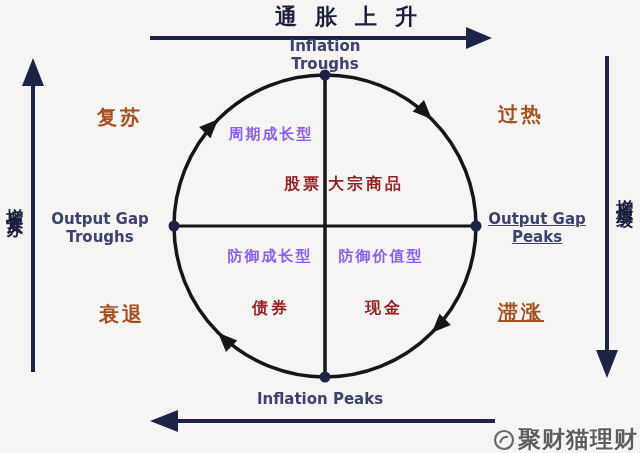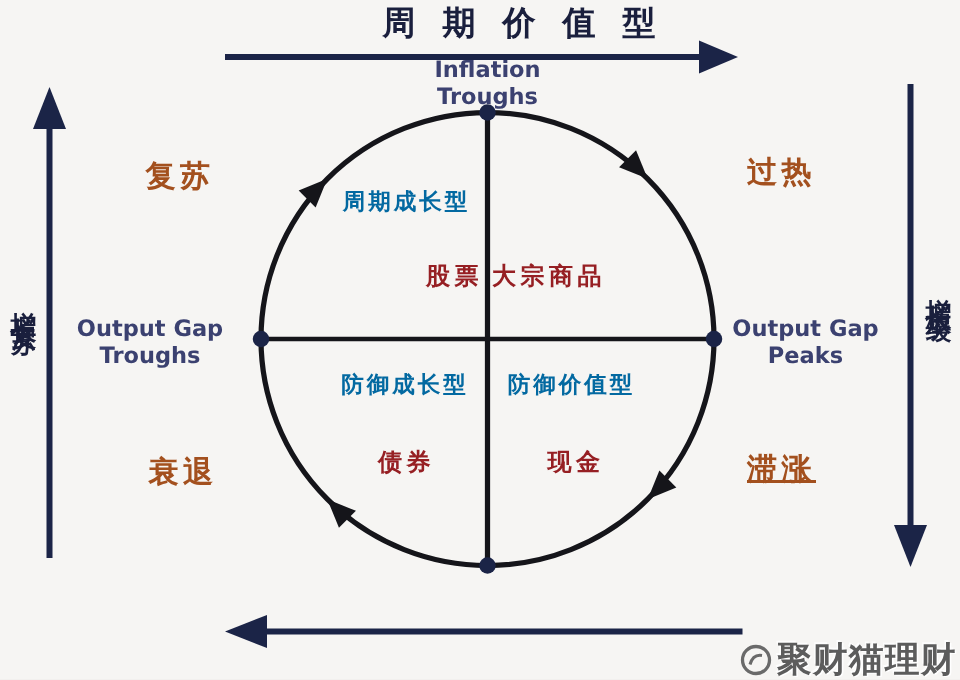--- a/index.html
+++ b/index.html
@@ -31,21 +31,21 @@
     text-align:center;
     white-space:normal;
     width:130px;
   }
   .vert{
     writing-mode:vertical-rl;
     text-orientation:upright;
     letter-spacing:4px;
   }
   .quad-style{
-    color:#0369a1;
+    color:#8b5cf6;
     font-size:15px;
     letter-spacing:2px;
     font-family:"DejaVu Serif","Liberation Serif",serif;
   }
   .quad-asset{
     color:#961f23;
     font-size:16px;
     letter-spacing:3px;
     font-family:"DejaVu Serif","Liberation Serif",serif;
   }
@@ -106,29 +106,30 @@
     <circle cx="476" cy="226" r="5.5" fill="#1b2447"></circle>
     <circle cx="325" cy="377" r="5.5" fill="#1b2447"></circle>
     <circle cx="174" cy="226" r="5.5" fill="#1b2447"></circle>
 
     <polygon points="0,0 -19,8 -19,-8" fill="#15151a" transform="translate(218.2,119.2) rotate(-45)"></polygon>
     <polygon points="0,0 -19,8 -19,-8" fill="#15151a" transform="translate(431.8,119.2) rotate(45)"></polygon>
     <polygon points="0,0 -19,8 -19,-8" fill="#15151a" transform="translate(431.8,332.8) rotate(135)"></polygon>
     <polygon points="0,0 -19,8 -19,-8" fill="#15151a" transform="translate(218.2,332.8) rotate(225)"></polygon>
   </svg>
 
-  <div class="lbl cjk-callig" style="left:355px;top:16px;font-size:22px;letter-spacing:18px;">周期价值型</div>
+  <div class="lbl cjk-callig" style="left:355px;top:16px;font-size:22px;letter-spacing:18px;">通胀上升</div>
   <div class="lbl axis-en" style="left:325px;top:55px;">Inflation Troughs</div>
 
+  <div class="lbl axis-en" style="left:320px;top:399px;">Inflation Peaks</div>
 
   <div class="lbl cjk-callig vert" style="left:15px;top:202px;font-size:17px;">增长复苏</div>
   <div class="lbl axis-en" style="left:100px;top:228px;width:120px;">Output Gap Troughs</div>
 
   <div class="lbl cjk-callig vert" style="left:625px;top:193px;font-size:17px;">增长放缓</div>
-  <div class="lbl axis-en" style="left:537px;top:228px;width:120px;">Output Gap Peaks</div>
+  <div class="lbl axis-en" style="left:537px;top:228px;width:120px;text-decoration:underline;">Output Gap Peaks</div>
 
   <div class="lbl quad-style" style="left:271px;top:134px;">周期成长型</div>
   <div class="lbl quad-asset" style="left:275px;top:184px;margin-left:28px;">股票</div>
 
   <div class="lbl quad-asset" style="left:366px;top:184px;">大宗商品</div>
 
   <div class="lbl quad-style" style="left:270px;top:256px;">防御成长型</div>
   <div class="lbl quad-asset" style="left:271px;top:308px;">债券</div>
 
   <div class="lbl quad-style" style="left:381px;top:256px;">防御价值型</div>

